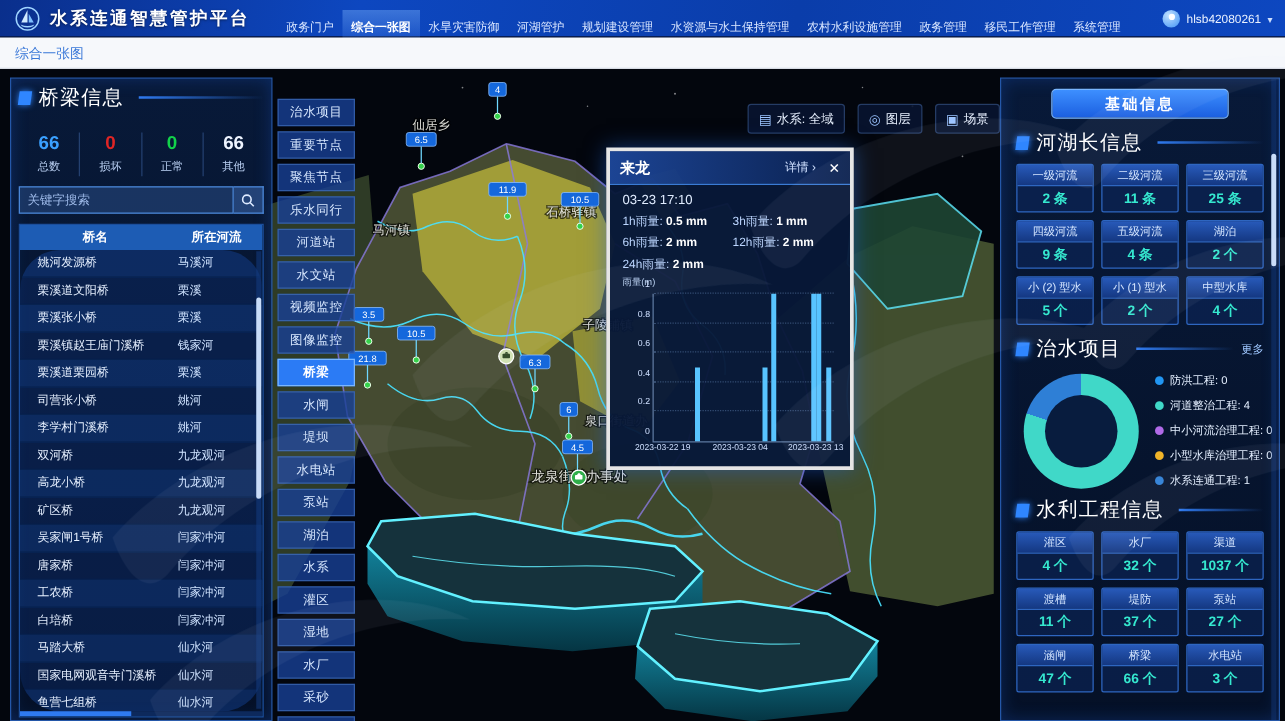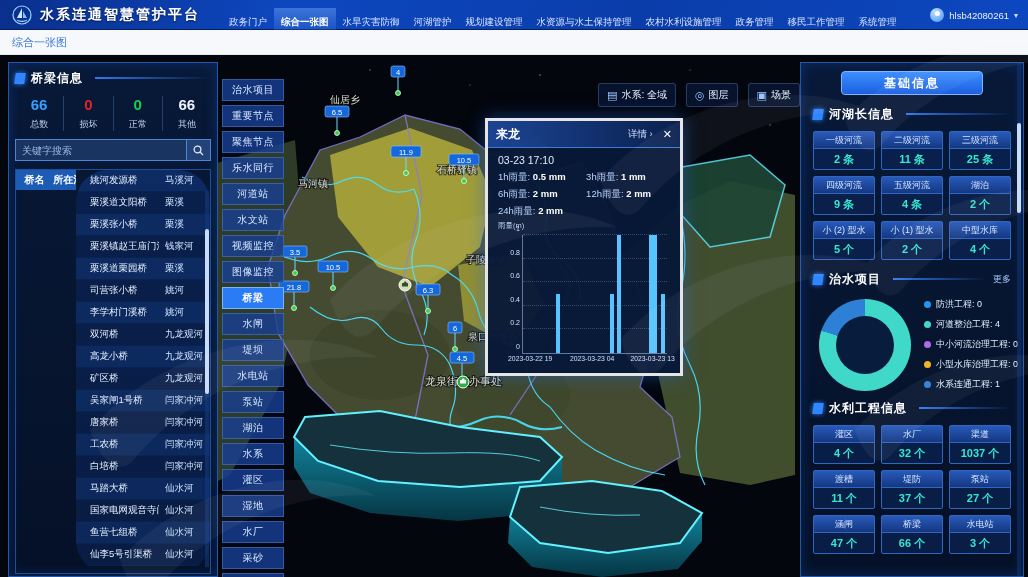--- a/index.html
+++ b/index.html
@@ -31,37 +31,37 @@
   .breadcrumb{font-size:11px;color:#3a78d8;}
   
   .stage{position:absolute;top:55px;left:0;width:1028px;height:522px;background:#03060d;overflow:hidden;}
   .map-svg{position:absolute;left:210px;top:0;width:600px;height:522px;z-index:1;}
   .map-svg text{font-family:"Liberation Sans","DejaVu Sans",sans-serif;}
   
   .panel{position:absolute;background:linear-gradient(180deg,rgba(8,26,58,.96),rgba(5,17,40,.97));
     border:1px solid #2457a8;box-shadow:inset 0 0 14px rgba(25,90,210,.30);box-sizing:border-box;}
   .sec-header{display:flex;align-items:center;gap:6px;height:18px;position:relative;flex:none;}
   .sec-square{width:10px;height:11px;background:#2f86ff;transform:skewX(-8deg);box-shadow:0 0 5px #2f86ff;flex:none;}
-  .sec-title{font-size:12px;font-weight:bold;color:#fff;letter-spacing:1px;white-space:nowrap;}
+  .sec-title{font-size:16px;font-weight:normal;color:#fff;letter-spacing:1px;white-space:nowrap;}
   .sec-line{flex:1;height:2px;background:linear-gradient(90deg,#2f7af0,rgba(47,122,240,0));margin-left:6px;}
   
   .left-panel{left:8px;top:7px;width:210px;height:515px;z-index:20;display:flex;flex-direction:column;
     padding:6px 6px 0;}
-  .stats{display:flex;margin:9px 0 8px;flex:none;}
+  .stats{display:flex;margin:19px 0 8px;flex:none;}
   .stat{flex:1;text-align:center;border-right:1px solid rgba(90,140,220,.35);cursor:pointer;}
   .stat:last-child{border-right:none;}
   .stat .num{font-size:15px;font-weight:bold;display:block;line-height:17px;}
   .stat .lbl{font-size:9px;color:#bcd2f5;}
   .search-row{display:flex;height:22px;margin-bottom:8px;flex:none;}
   .search-input{flex:1;background:rgba(70,120,200,.30);border:1px solid #4a86d8;color:#e8f2ff;
     font-size:10px;padding:0 6px;outline:none;min-width:0;font-family:inherit;}
   .search-input::placeholder{color:#9db9e8;}
   .search-btn{width:24px;border:1px solid #4a86d8;border-left:none;background:rgba(70,120,200,.45);
     display:flex;align-items:center;justify-content:center;cursor:pointer;padding:0;}
-  .table{flex:1;position:relative;border:1px solid #1b4e9b;overflow:hidden;display:flex;flex-direction:row;margin-bottom:2px;}
+  .table{flex:1;position:relative;border:1px solid #1b4e9b;overflow:hidden;display:flex;flex-direction:column;margin-bottom:2px;}
   .thead{display:flex;background:#1d5cb4;height:20px;align-items:center;font-size:10px;color:#fff;font-weight:bold;flex:none;}
   .c1{width:62%;padding-left:14px;box-sizing:border-box;overflow:hidden;white-space:nowrap;}
   .c2{width:38%;padding-left:6px;box-sizing:border-box;overflow:hidden;white-space:nowrap;}
   .thead .c1{padding-left:0;text-align:center;}
   .thead .c2{padding-left:0;text-align:center;}
   .tbody{flex:1;overflow:hidden;border-radius:32px;}
   .trow{display:flex;height:21px;align-items:center;font-size:9.5px;color:#e6f0ff;
     background:rgba(23,74,168,.40);border-bottom:1px solid rgba(8,34,80,.9);cursor:pointer;}
   .trow:nth-child(even){background:rgba(15,52,126,.32);}
   .trow .c2{color:#cfe3ff;}

